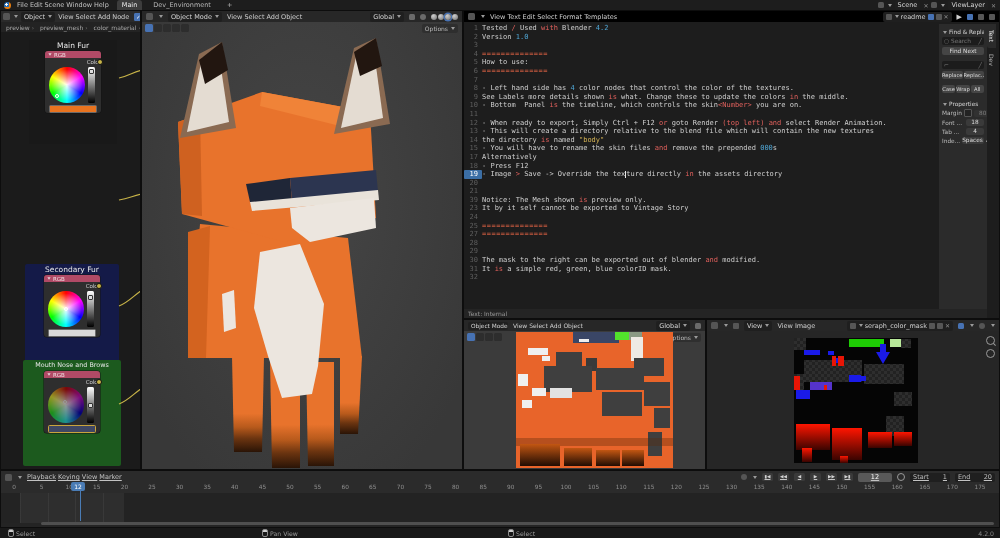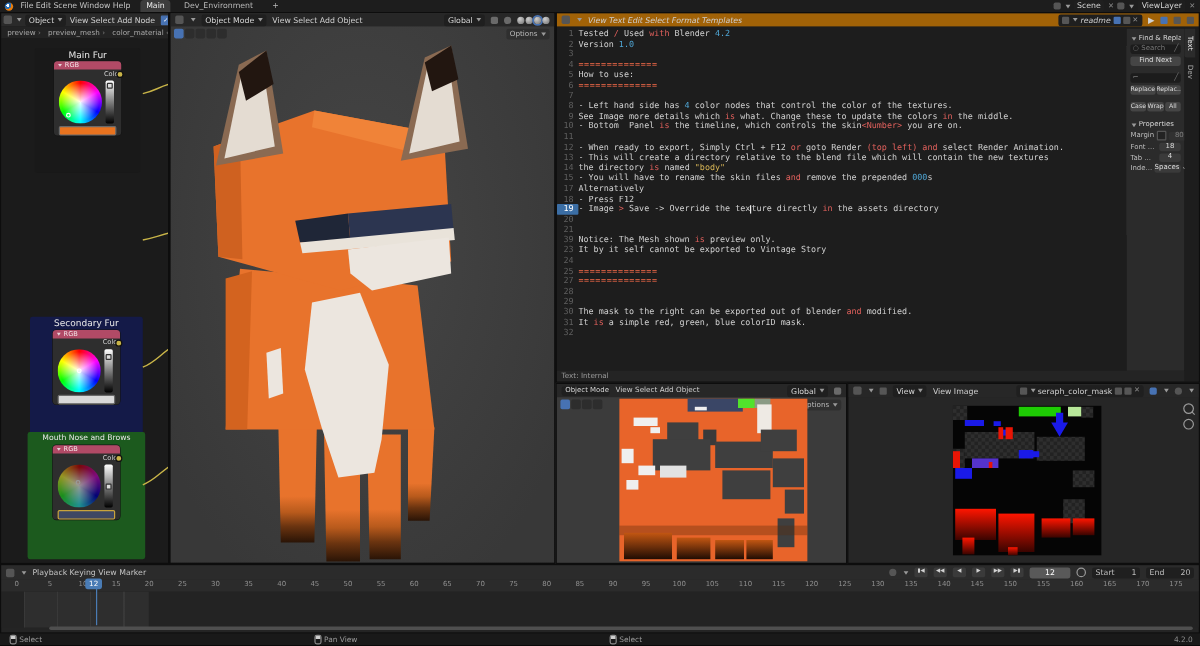--- a/index.html
+++ b/index.html
@@ -67,21 +67,21 @@
   .sc{width:6px;height:6px;border-radius:50%;background:radial-gradient(circle at 35% 30%,#cfcfcf,#6f6f6f);}
   .sc.on{box-shadow:0 0 0 1.5px #4772b3;}
   .vp-toolrow{position:absolute;left:3px;top:13px;display:flex;gap:1px;}
   .tool-btn{width:8px;height:8px;background:#2d2d2d;border-radius:1.5px;}
   .tool-btn.on{background:#4772b3;}
   .vp-options{position:absolute;right:4px;top:13px;display:flex;gap:2px;align-items:center;
               font-size:6px;color:#bbb;background:rgba(40,40,40,.6);padding:1px 3px;border-radius:2px;}
   #fox{position:absolute;left:0;top:21px;width:322px;height:439px;}
   
   #texted{left:463px;top:10px;width:537px;height:309px;background:#1d1d1d;}
-  #texted .ed-header{background:#a16207;font-style:italic;}
+  #texted .ed-header{background:#000000;}
   .db-box{display:flex;align-items:center;gap:2px;background:#1f1f1f;border-radius:2px;padding:1px 3px;}
   .blue-sq{width:6px;height:6px;border-radius:1px;background:#4772b3;}
   .gray-sq{width:6px;height:6px;border-radius:1px;background:#565656;}
   #code{position:absolute;left:0;top:13px;right:60px;bottom:9px;overflow:hidden;
         font-family:"DejaVu Sans Mono","Liberation Mono",monospace;font-size:7px;line-height:8.6px;}
   .tl-row{display:flex;white-space:pre;}
   .tl-num{width:14px;text-align:right;padding-right:4px;color:#5f5f5f;flex:none;}
   .tl-num.active{background:#3b6ea5;color:#fff;border-radius:1px;}
   .sy-d{color:#cfcfcf;} .sy-r{color:#e0605c;} .sy-n{color:#4fa6d5;}
   .sy-s{color:#d8b656;} .sy-o{color:#c5593f;letter-spacing:.5px;font-weight:bold;}
@@ -115,21 +115,21 @@
   #imged{left:706px;top:319px;width:294px;height:151px;background:#262626;}
   #imged .ed-header{background:#272727;}
   .side-tools{position:absolute;right:4px;top:16px;display:flex;flex-direction:column;gap:4px;}
   .round-ic{width:7px;height:7px;border:1px solid #9a9a9a;border-radius:50%;position:relative;}
   .round-ic::after{content:"";position:absolute;width:3px;height:1px;background:#9a9a9a;
                    right:-2px;bottom:-1px;transform:rotate(45deg);}
   .round-ic.hand::after{display:none;}
   
   #timeline{left:0;top:470px;width:1000px;height:58px;background:#242424;}
   #tl-header{height:12px;background:#2b2b2b;display:flex;align-items:center;gap:5px;
-             padding:0 4px;font-size:6.5px;}
+             padding:0 4px;font-size:6.5px;text-decoration:underline;}
   .tr-btn{min-width:9px;height:8px;background:#3a3a3a;border-radius:1.5px;color:#d2d2d2;
           font-size:4.5px;line-height:8px;text-align:center;padding:0 1px;}
   .fr-box{background:#595959;border-radius:2px;color:#fff;min-width:34px;text-align:center;
           height:9px;line-height:9px;}
   .se-box{background:#1f1f1f;border-radius:2px;color:#bdbdbd;height:9px;line-height:9px;
           padding:0 3px;display:flex;gap:4px;min-width:34px;justify-content:space-between;}
   #tl-ruler{position:absolute;left:0;top:12px;width:1000px;height:10px;background:#2b2b2b;}
   #tl-ruler .tick{position:absolute;top:1px;font-size:5.8px;color:#8f8f8f;transform:translateX(-50%);}
   #tl-tracks{position:absolute;left:0;top:22px;width:1000px;height:30px;background:#232323;}
   #tl-range{position:absolute;top:0;bottom:0;background:#2e2e2e;
@@ -364,21 +364,21 @@
     <div id="code">
         <div id="text-lines">
           <div class="tl-row"><span class="tl-num">1</span><span class="tl-body"><span class="sy-d">Tested </span><span class="sy-r">/</span><span class="sy-d"> Used </span><span class="sy-r">with</span><span class="sy-d"> Blender </span><span class="sy-n">4.2</span></span></div>
           <div class="tl-row"><span class="tl-num">2</span><span class="tl-body"><span class="sy-d">Version </span><span class="sy-n">1.0</span></span></div>
           <div class="tl-row"><span class="tl-num">3</span><span class="tl-body"></span></div>
           <div class="tl-row"><span class="tl-num">4</span><span class="tl-body"><span class="sy-o">==============</span></span></div>
           <div class="tl-row"><span class="tl-num">5</span><span class="tl-body"><span class="sy-d">How to use:</span></span></div>
           <div class="tl-row"><span class="tl-num">6</span><span class="tl-body"><span class="sy-o">==============</span></span></div>
           <div class="tl-row"><span class="tl-num">7</span><span class="tl-body"></span></div>
           <div class="tl-row"><span class="tl-num">8</span><span class="tl-body"><span class="sy-d">- Left hand side has </span><span class="sy-n">4</span><span class="sy-d"> color nodes that control the color of the textures.</span></span></div>
-          <div class="tl-row"><span class="tl-num">9</span><span class="tl-body"><span class="sy-d">See Image more details which </span><span class="sy-r">is</span><span class="sy-d"> what. Change these to update the colors </span><span class="sy-r">in</span><span class="sy-d"> the middle.</span></span></div>
+          <div class="tl-row"><span class="tl-num">9</span><span class="tl-body"><span class="sy-d">See Labels more details shown </span><span class="sy-r">is</span><span class="sy-d"> what. Change these to update the colors </span><span class="sy-r">in</span><span class="sy-d"> the middle.</span></span></div>
           <div class="tl-row"><span class="tl-num">10</span><span class="tl-body"><span class="sy-d">- Bottom  Panel </span><span class="sy-r">is</span><span class="sy-d"> the timeline, which controls the skin</span><span class="sy-r">&lt;Number&gt;</span><span class="sy-d"> you are on.</span></span></div>
           <div class="tl-row"><span class="tl-num">11</span><span class="tl-body"></span></div>
           <div class="tl-row"><span class="tl-num">12</span><span class="tl-body"><span class="sy-d">- When ready to export, Simply Ctrl + F12 </span><span class="sy-r">or</span><span class="sy-d"> goto Render </span><span class="sy-r">(top left)</span><span class="sy-d"> </span><span class="sy-r">and</span><span class="sy-d"> select Render Animation.</span></span></div>
           <div class="tl-row"><span class="tl-num">13</span><span class="tl-body"><span class="sy-d">- This will create a directory relative to the blend file which will contain the new textures</span></span></div>
           <div class="tl-row"><span class="tl-num">14</span><span class="tl-body"><span class="sy-d">the directory </span><span class="sy-r">is</span><span class="sy-d"> named </span><span class="sy-s">"body"</span></span></div>
           <div class="tl-row"><span class="tl-num">15</span><span class="tl-body"><span class="sy-d">- You will have to rename the skin files </span><span class="sy-r">and</span><span class="sy-d"> remove the prepended </span><span class="sy-n">000</span><span class="sy-d">s</span></span></div>
           <div class="tl-row"><span class="tl-num">17</span><span class="tl-body"><span class="sy-d">Alternatively</span></span></div>
           <div class="tl-row"><span class="tl-num">18</span><span class="tl-body"><span class="sy-d">- Press F12</span></span></div>
           <div class="tl-row"><span class="tl-num active">19</span><span class="tl-body"><span class="sy-d">- Image </span><span class="sy-r">&gt;</span><span class="sy-d"> Save -&gt; Override the tex</span><span class="sy-caret"></span><span class="sy-d">ture directly </span><span class="sy-r">in</span><span class="sy-d"> the assets directory</span></span></div>
           <div class="tl-row"><span class="tl-num">20</span><span class="tl-body"></span></div>

